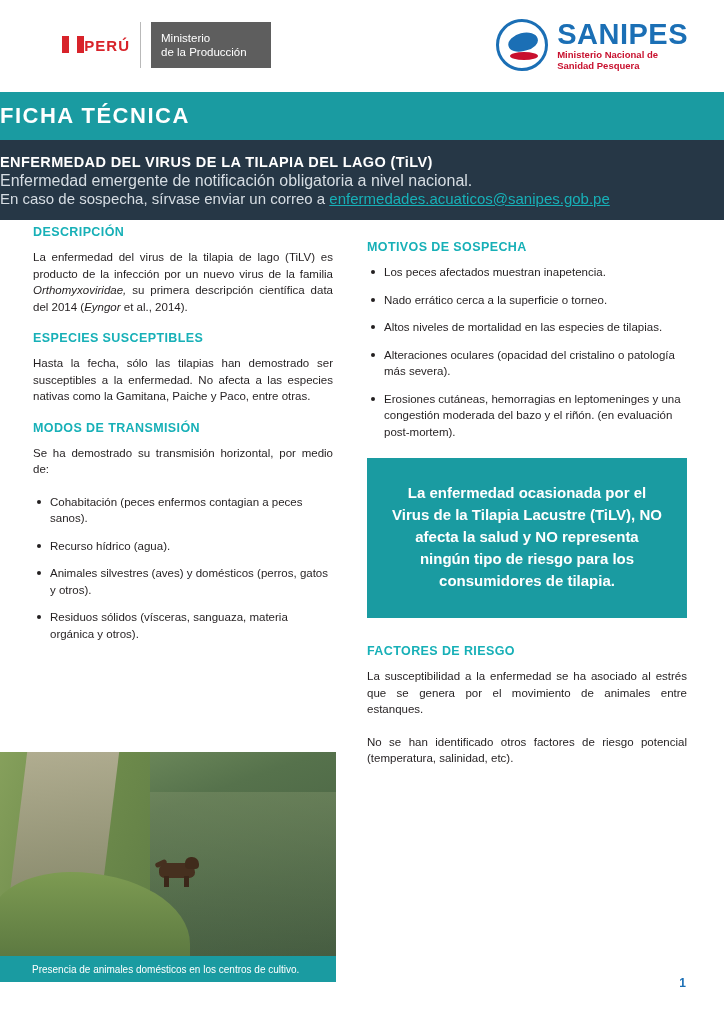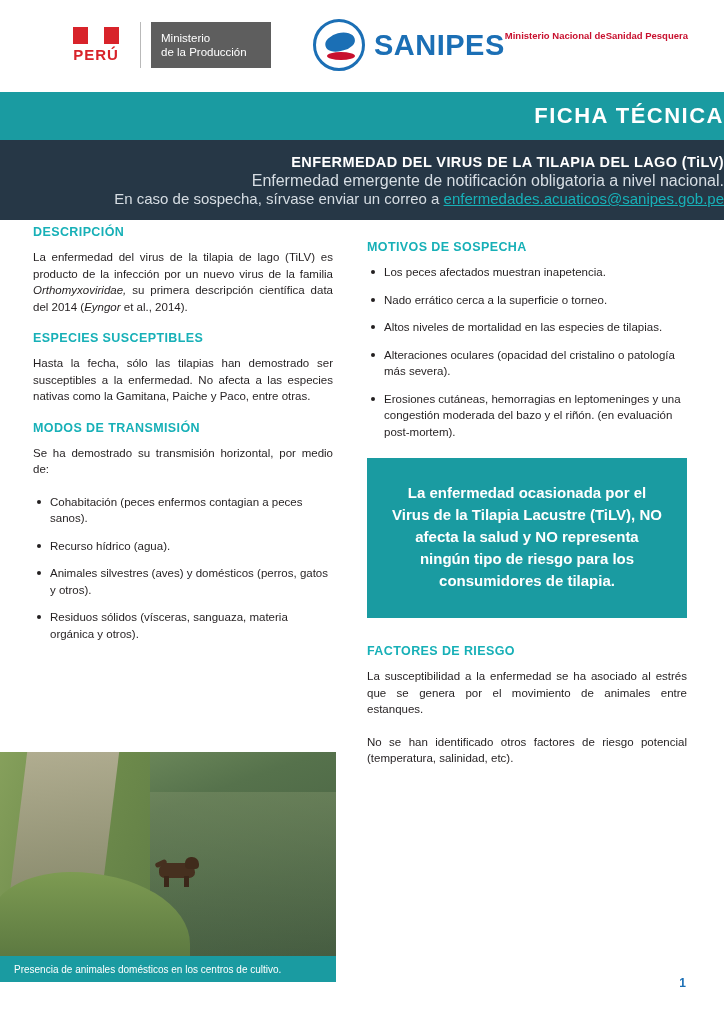--- a/index.html
+++ b/index.html
@@ -30,21 +30,21 @@
     left: 62px; top: 22px;
     display: flex;
     align-items: stretch;
     height: 46px;
   }
   .peru-mark {
     width: 68px;
     height: 46px;
     position: relative;
     display: flex;
-    flex-direction: column;
+    flex-direction: row;
     justify-content: center;
     align-items: center;
   }
   .peru-flag {
     width: 46px; height: 17px;
     display: flex;
     margin-bottom: 2px;
   }
   .peru-flag i { display: block; height: 100%; }
   .peru-flag i:nth-child(1) { width: 33%; background: #d8232a; }
@@ -98,21 +98,21 @@
     transform: rotate(-14deg);
   }
   .sanipes-seal::after {
     content: "";
     position: absolute;
     left: 11px; top: 30px;
     width: 28px; height: 8px;
     border-radius: 50%;
     background: #c8102e;
   }
-  .sanipes-text { display: flex; flex-direction: row; }
+  .sanipes-text { display: flex; flex-direction: column; }
   .sanipes-name {
     font-size: 29px;
     font-weight: bold;
     color: #1b6fb5;
     letter-spacing: 0.5px;
     line-height: 30px;
   }
   .sanipes-sub {
     font-size: 9.5px;
     color: #c8102e;
@@ -121,35 +121,35 @@
   }
 
   
   .band-teal {
     position: absolute;
     top: 92px; left: 0;
     width: 724px; height: 48px;
     background: #1a9ba1;
     display: flex;
     align-items: center;
-    justify-content: flex-end;
+    justify-content: flex-start;
   }
   .band-teal .t {
     color: #ffffff;
     font-size: 22px;
     font-weight: bold;
     letter-spacing: 1.5px;
   }
   .band-dark {
     position: absolute;
     top: 140px; left: 0;
     width: 724px; height: 80px;
     background: #263746;
     padding-top: 12px;
-    text-align: right;
+    text-align: left;
   }
   .band-dark .l1 {
     color: #ffffff;
     font-size: 14.5px;
     font-weight: bold;
     letter-spacing: 0.4px;
     line-height: 20px;
   }
   .band-dark .l2 {
     color: #d6dde3;
@@ -308,21 +308,21 @@
   }
   .caption {
     position: absolute;
     left: 0; bottom: 0;
     width: 336px; height: 26px;
     background: #1a9ba1;
     color: #ffffff;
     font-size: 10px;
     display: flex;
     align-items: center;
-    padding-left: 14px;
+    padding-left: 32px;
   }
 
   
   .pageno {
     position: absolute;
     right: 38px; bottom: 34px;
     color: #1b6fb5;
     font-size: 12px;
     font-weight: bold;
   }

